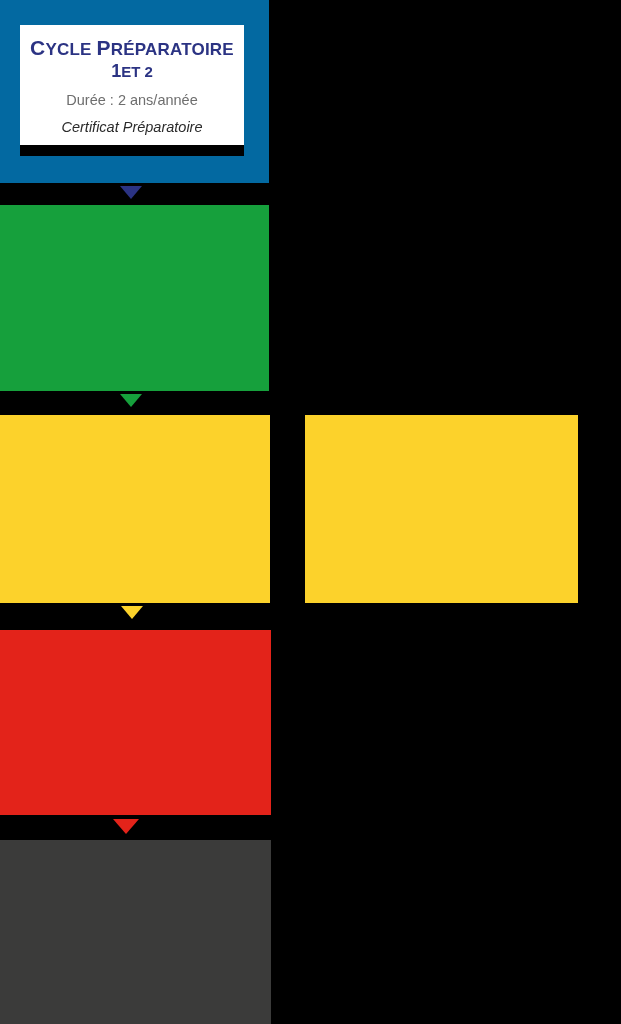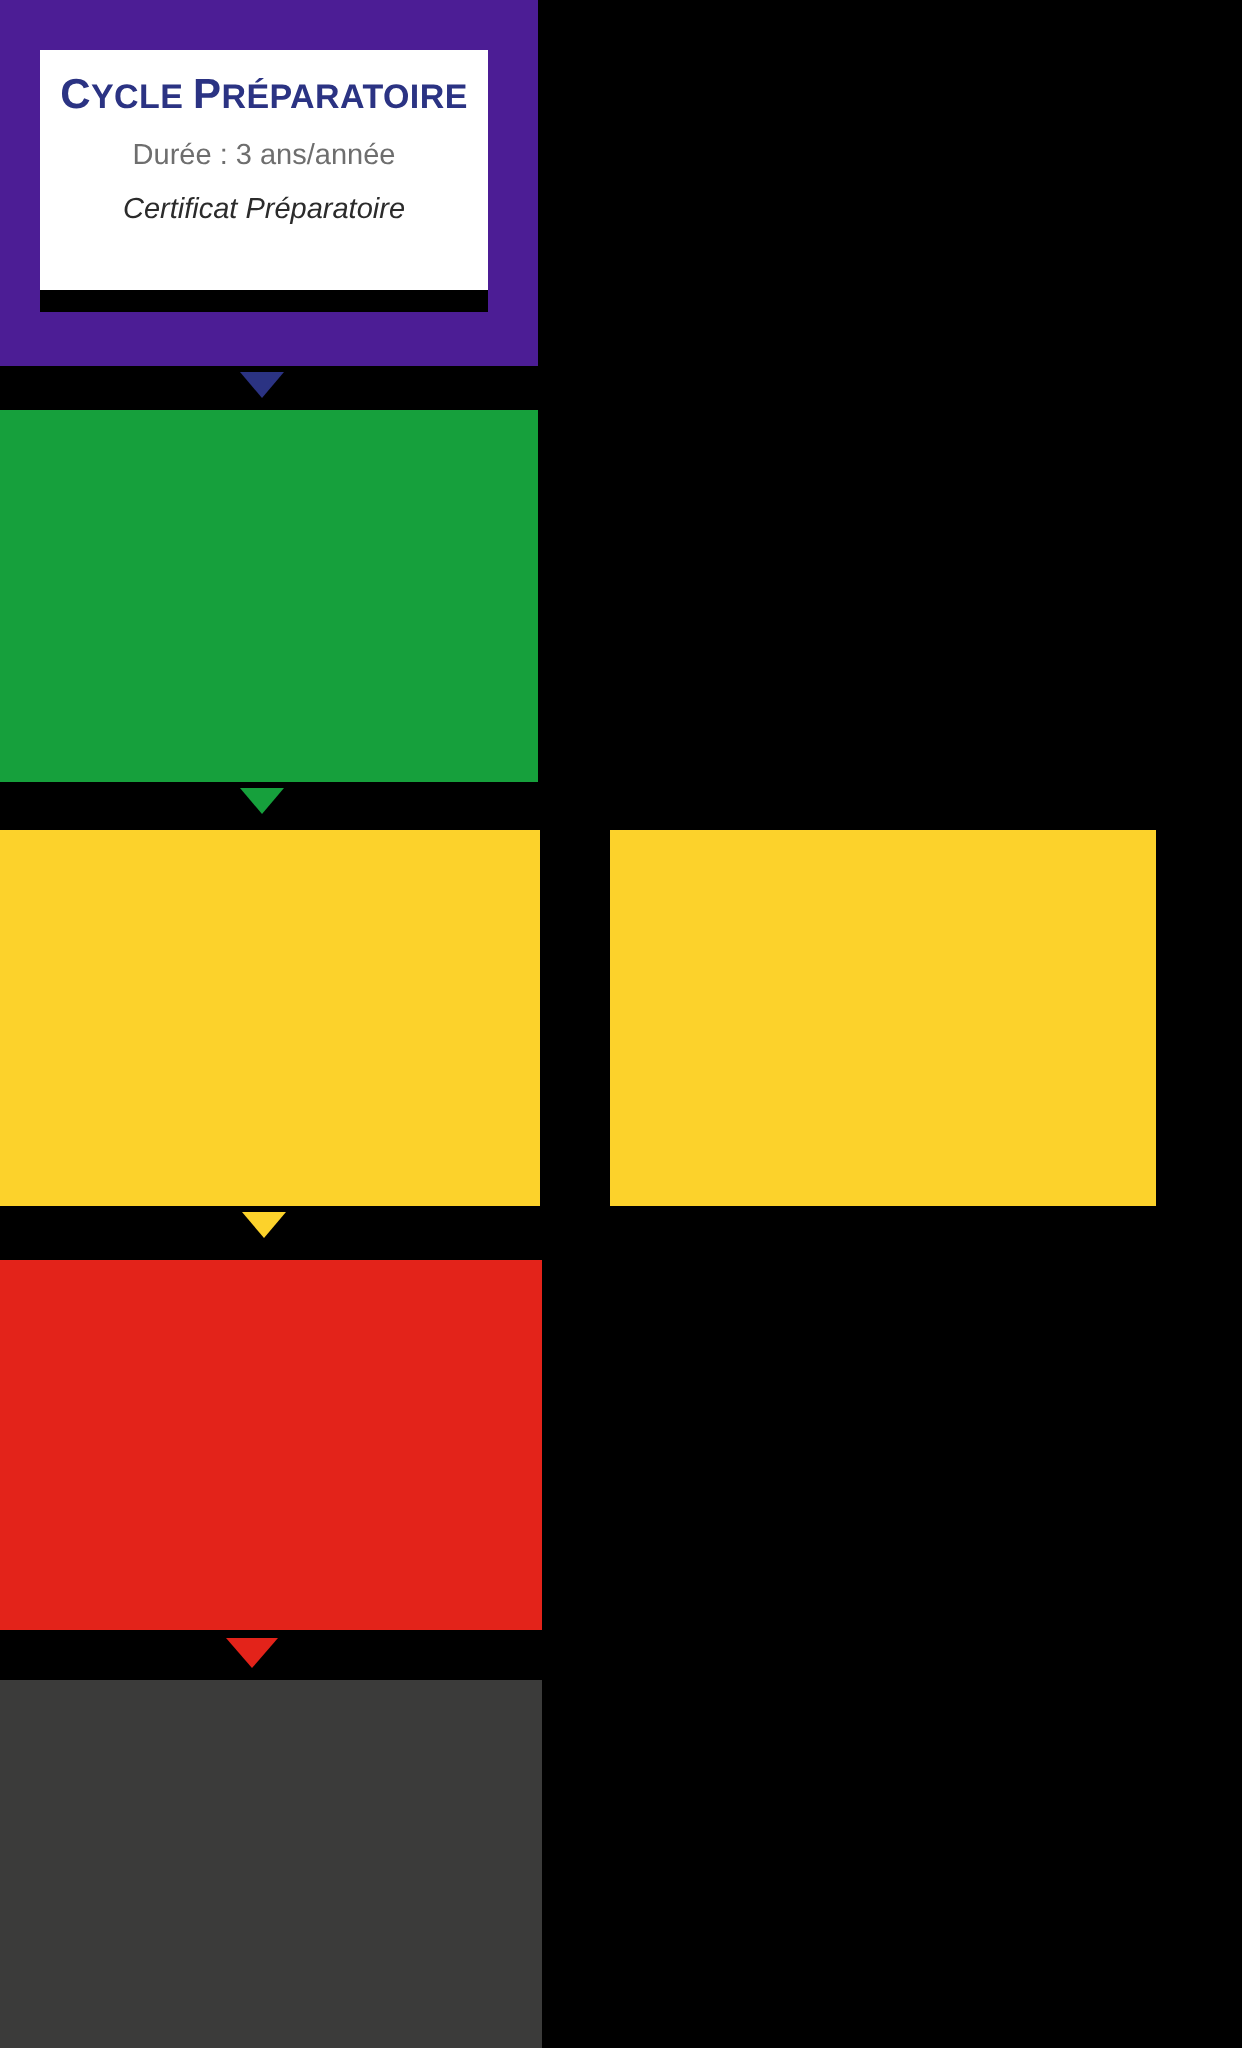--- a/index.html
+++ b/index.html
@@ -23,21 +23,21 @@
     height: 1024px;
     background: #000000;
   }
 
   
   .band {
     position: absolute;
     box-sizing: border-box;
   }
 
-  .band-prep   { left: 0px;   top: 0px;   width: 269px; height: 183px; background: #4c1d95; }
+  .band-prep   { left: 0px;   top: 0px;   width: 269px; height: 183px; background: #0369a1; }
   .band-c1     { left: 0px;   top: 205px; width: 269px; height: 186px; background: #16A03C; }
   .band-c2     { left: 0px;   top: 415px; width: 270px; height: 188px; background: #FCD22B; }
   .band-master { left: 305px; top: 415px; width: 273px; height: 188px; background: #FCD22B; }
   .band-c3     { left: 0px;   top: 630px; width: 271px; height: 185px; background: #E3231A; }
   .band-perf   { left: 0px;   top: 840px; width: 271px; height: 184px; background: #3B3B3A; }
 
   
   .card {
     position: absolute;
     background: #FFFFFF;
@@ -124,21 +124,22 @@
 </style>
 </head>
 <body>
 
 <div class="canvas">
 
   <div class="band band-prep">
     <div class="card card-prep">
       <div class="card-inner" style="top:12px;">
         <p class="title title-prep"><span class="cap">C</span><span class="sc">YCLE </span><span class="cap">P</span><span class="sc">RÉPARATOIRE</span></p>
-        <p class="duration" style="margin-top:12px;">Durée : 3 ans/année</p>
+        <p class="subline"><span class="cap">1</span><span class="sc">ET 2</span></p>
+        <p class="duration" style="margin-top:12px;">Durée : 2 ans/année</p>
         <p class="diploma" style="margin-top:11px;font-style:italic;">Certificat Préparatoire</p>
       </div>
       <div class="black-strip"></div>
     </div>
   </div>
 
   <div class="arrow arrow-1"></div>
 
   <div class="band band-c1">
     <div class="card card-c1">

